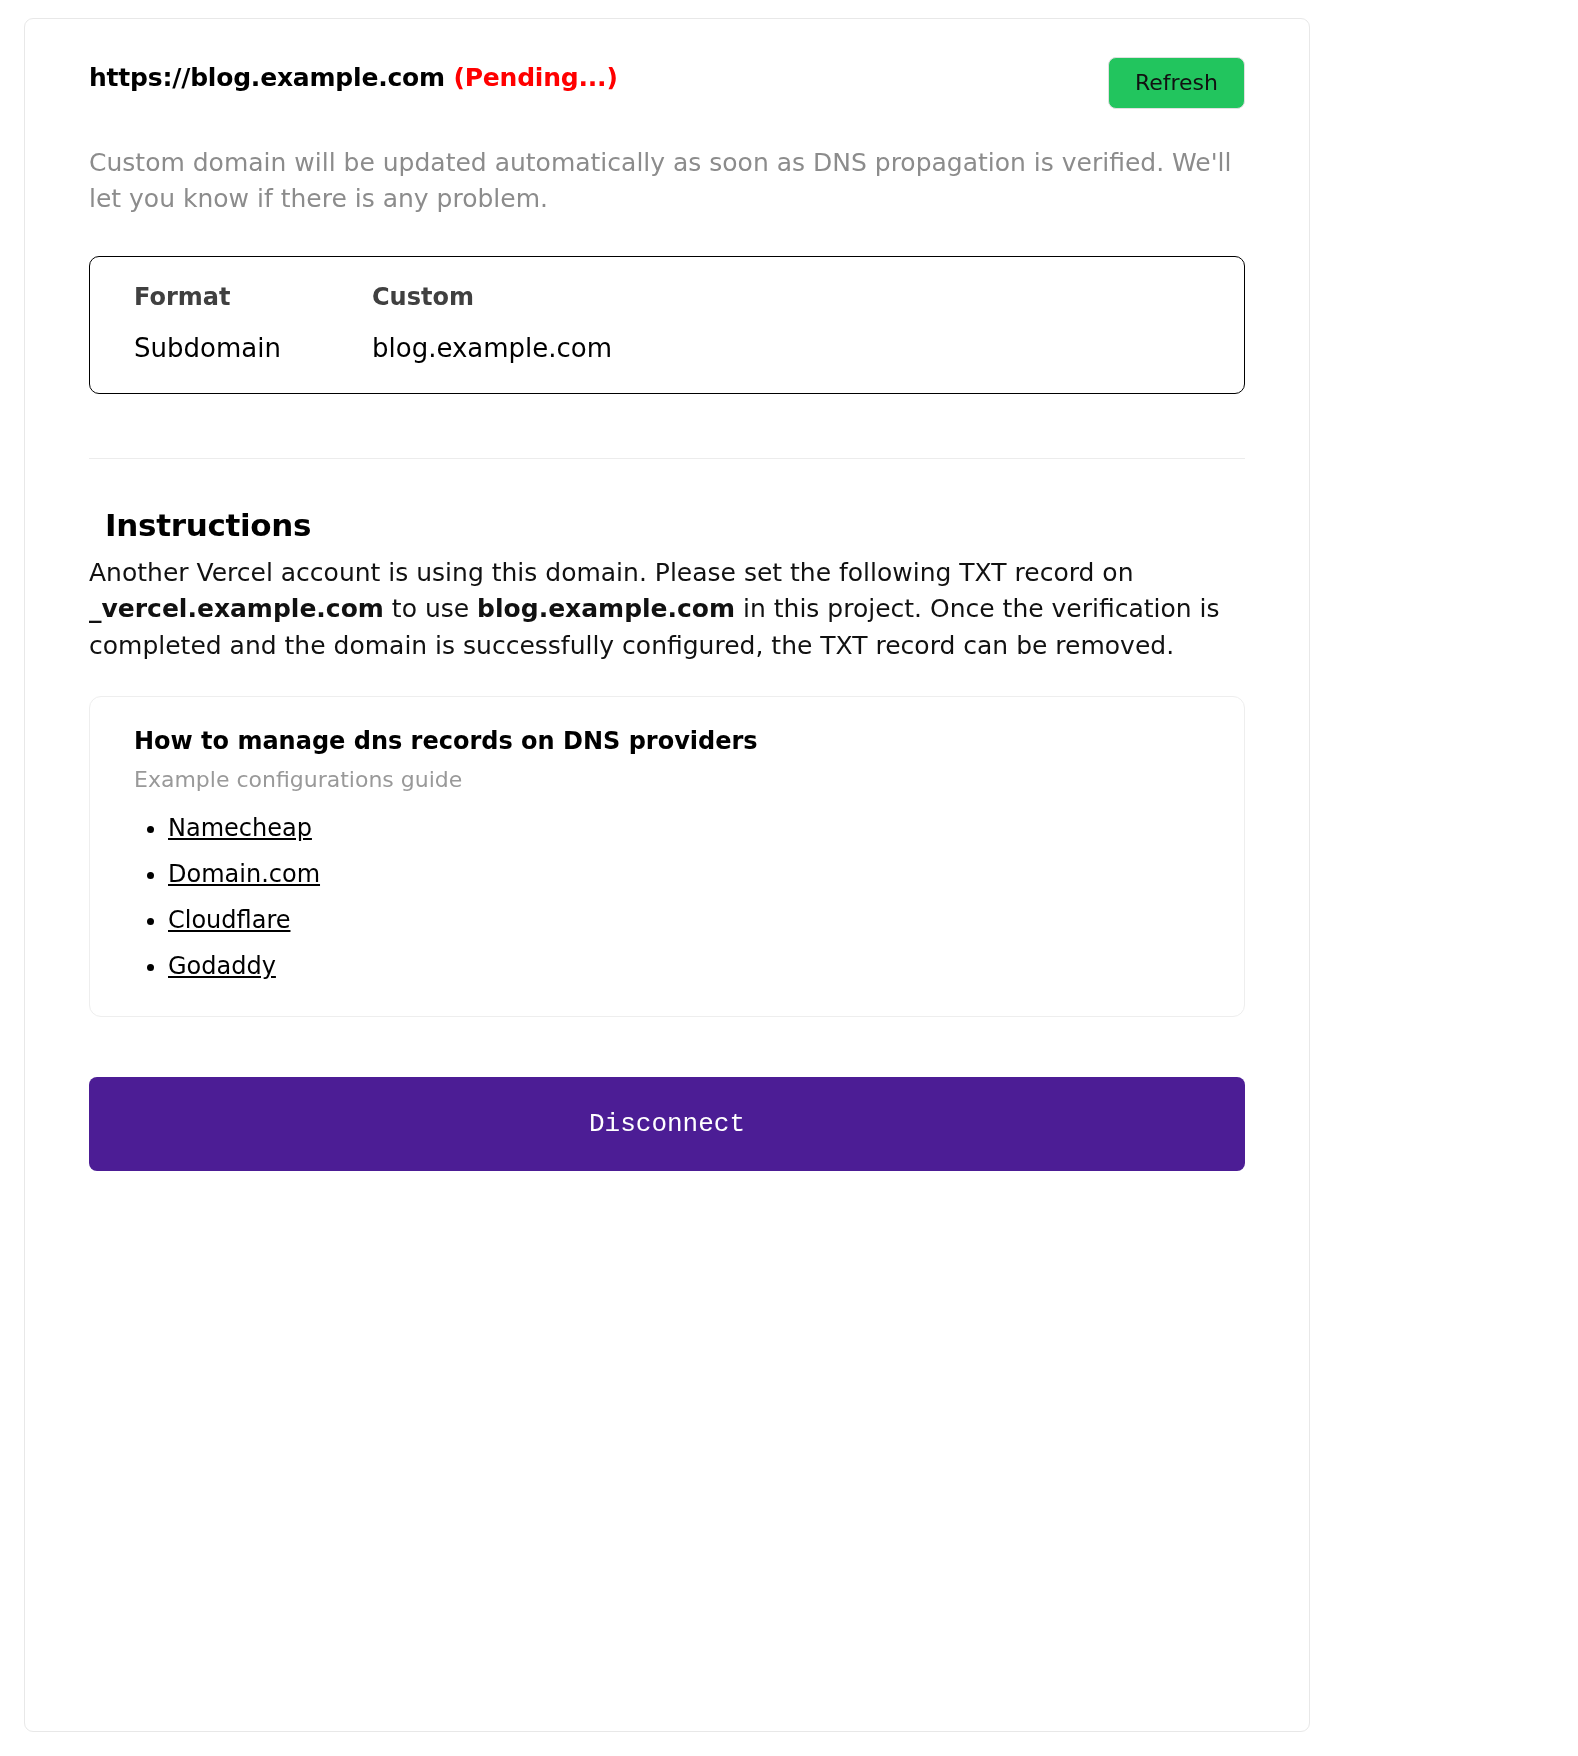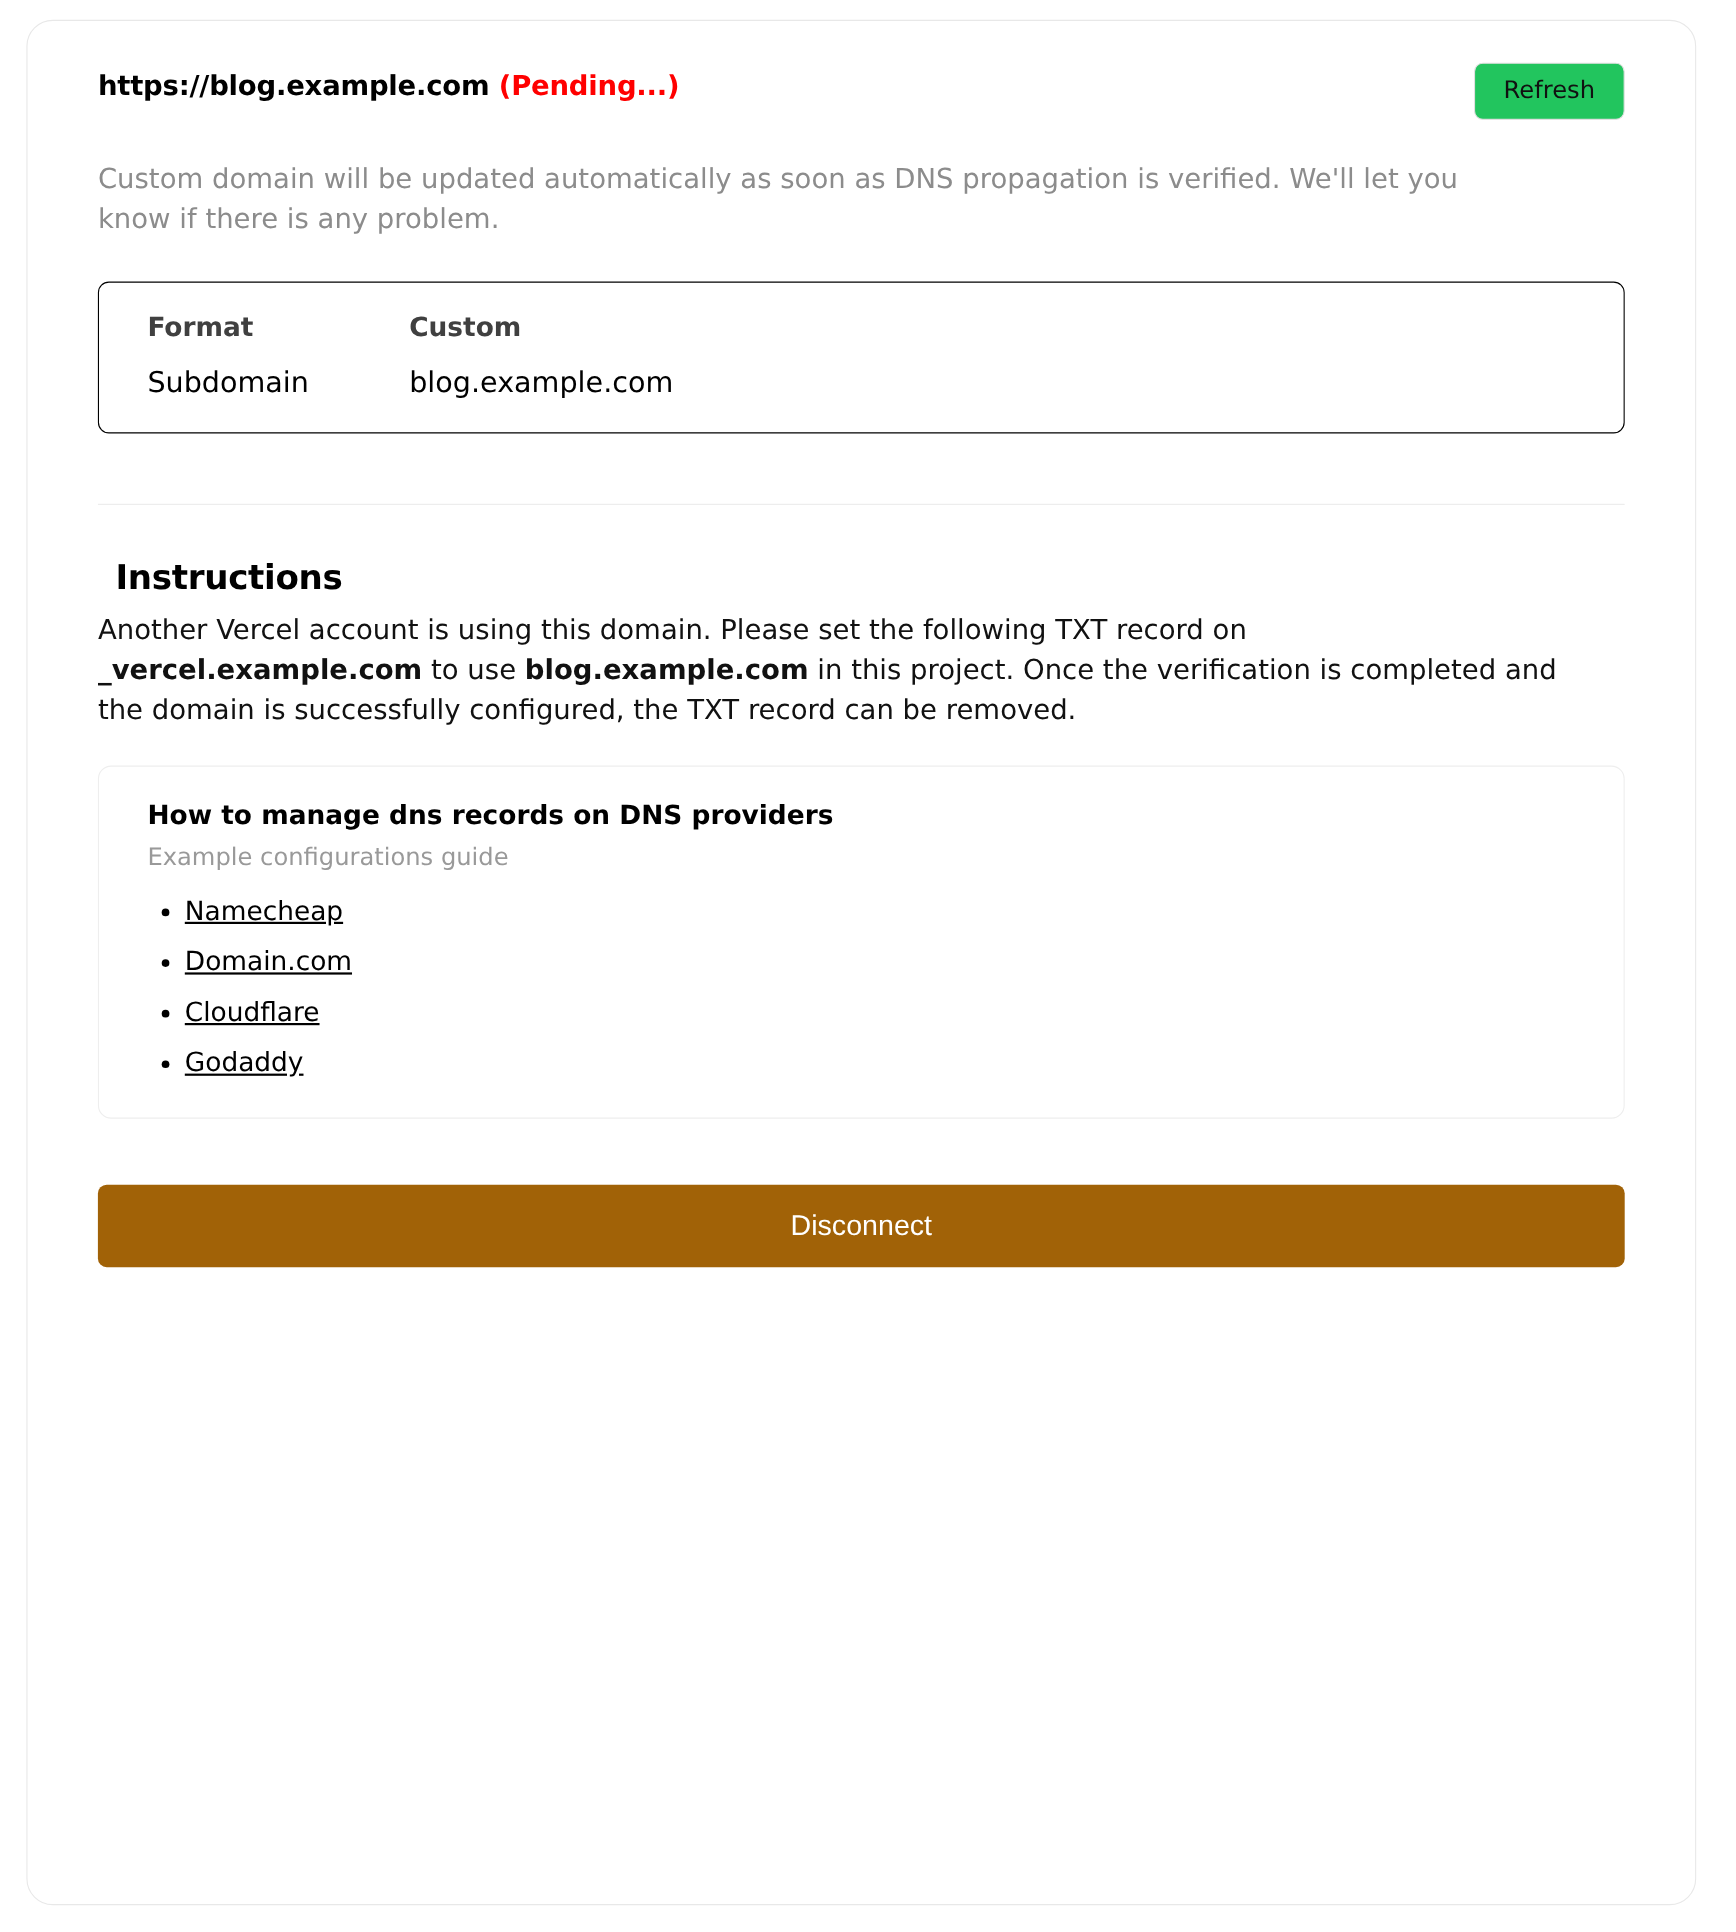--- a/index.html
+++ b/index.html
@@ -15,22 +15,22 @@
   }
   .page {
     box-sizing: border-box;
     width: 1578px;
     height: 1756px;
     padding: 18px 24px 24px 24px;
   }
   .card {
     box-sizing: border-box;
     border: 1.5px solid #e8e8e8;
-    border-radius: 24px;
-    width: 1518px;
+    border-radius: 9px;
+    width: 1286px;
     height: 1714px;
     padding: 0 64px;
     background: #fff;
     position: relative;
   }
   
   .header-row {
     display: flex;
     align-items: flex-start;
     justify-content: space-between;
@@ -154,27 +154,27 @@
   .guide-list a {
     color: #000;
     text-decoration: underline;
     cursor: pointer;
   }
 
   .disconnect-btn {
     box-sizing: border-box;
     margin-top: 60px;
     width: 100%;
-    background: #a16207;
+    background: #4c1d95;
     color: #fff;
     border: none;
     border-radius: 8px;
     font-size: 26px;
-    font-family: Liberation Sans, sans-serif;
-    padding: 22px 0;
+    font-family: Liberation Mono, monospace;
+    padding: 32px 0;
     cursor: pointer;
     display: block;
   }
 </style>
 </head>
 <body>
 
 <div class="page">
   <div class="card">
 

